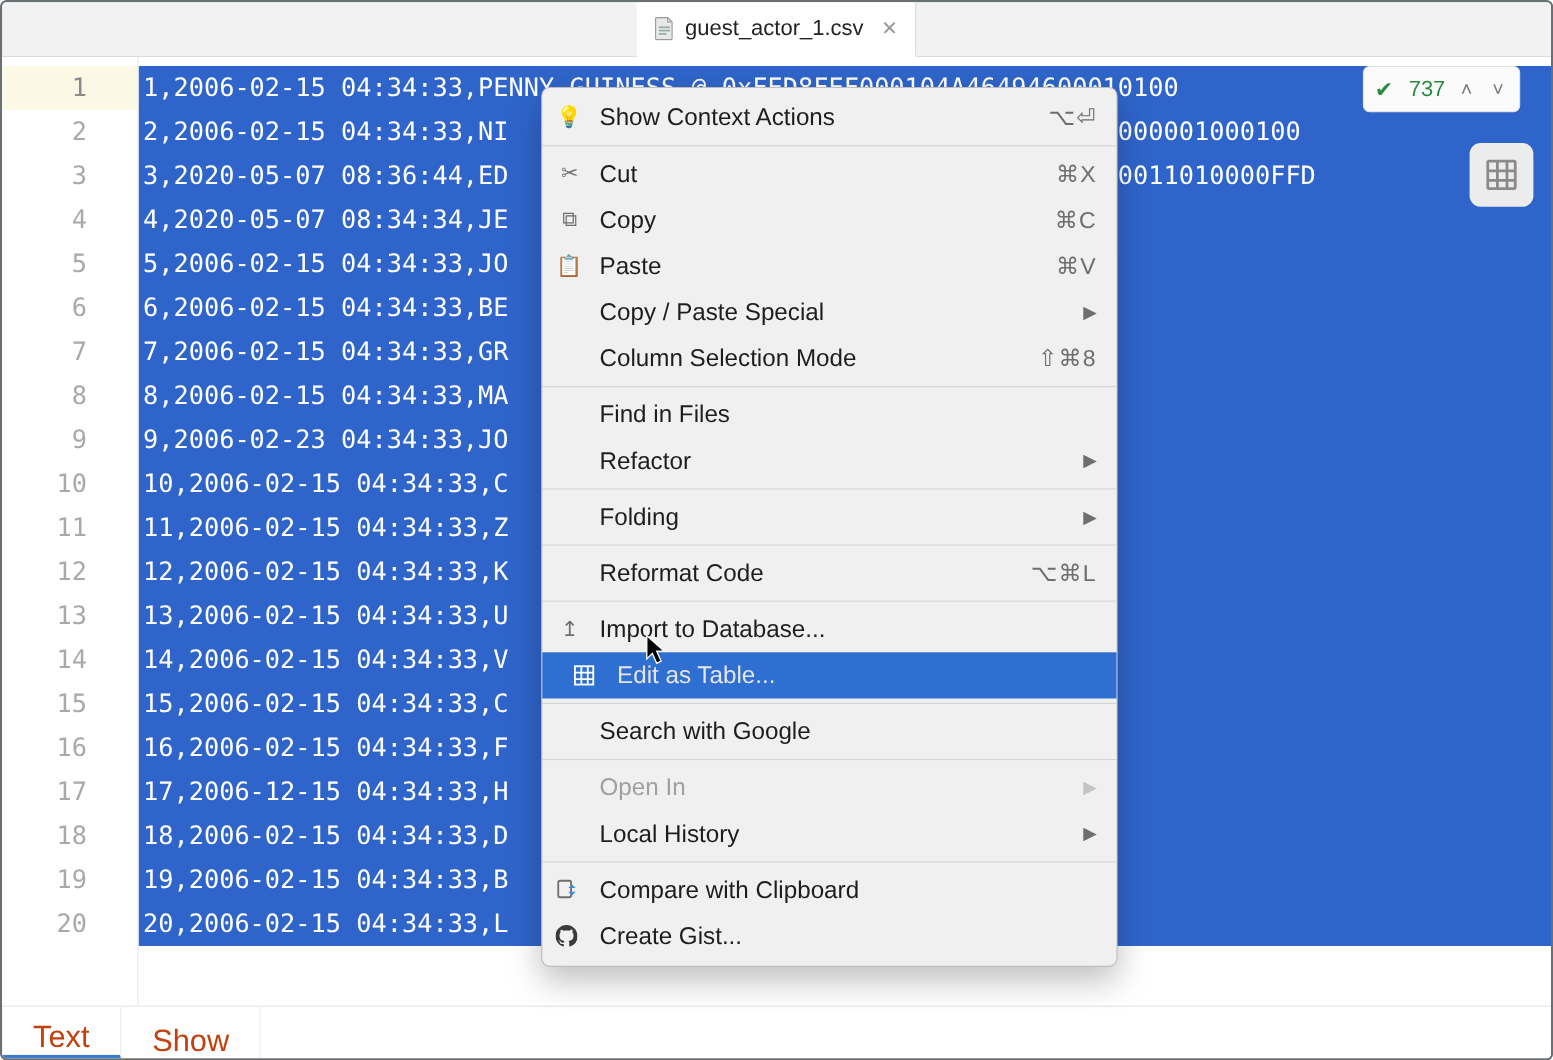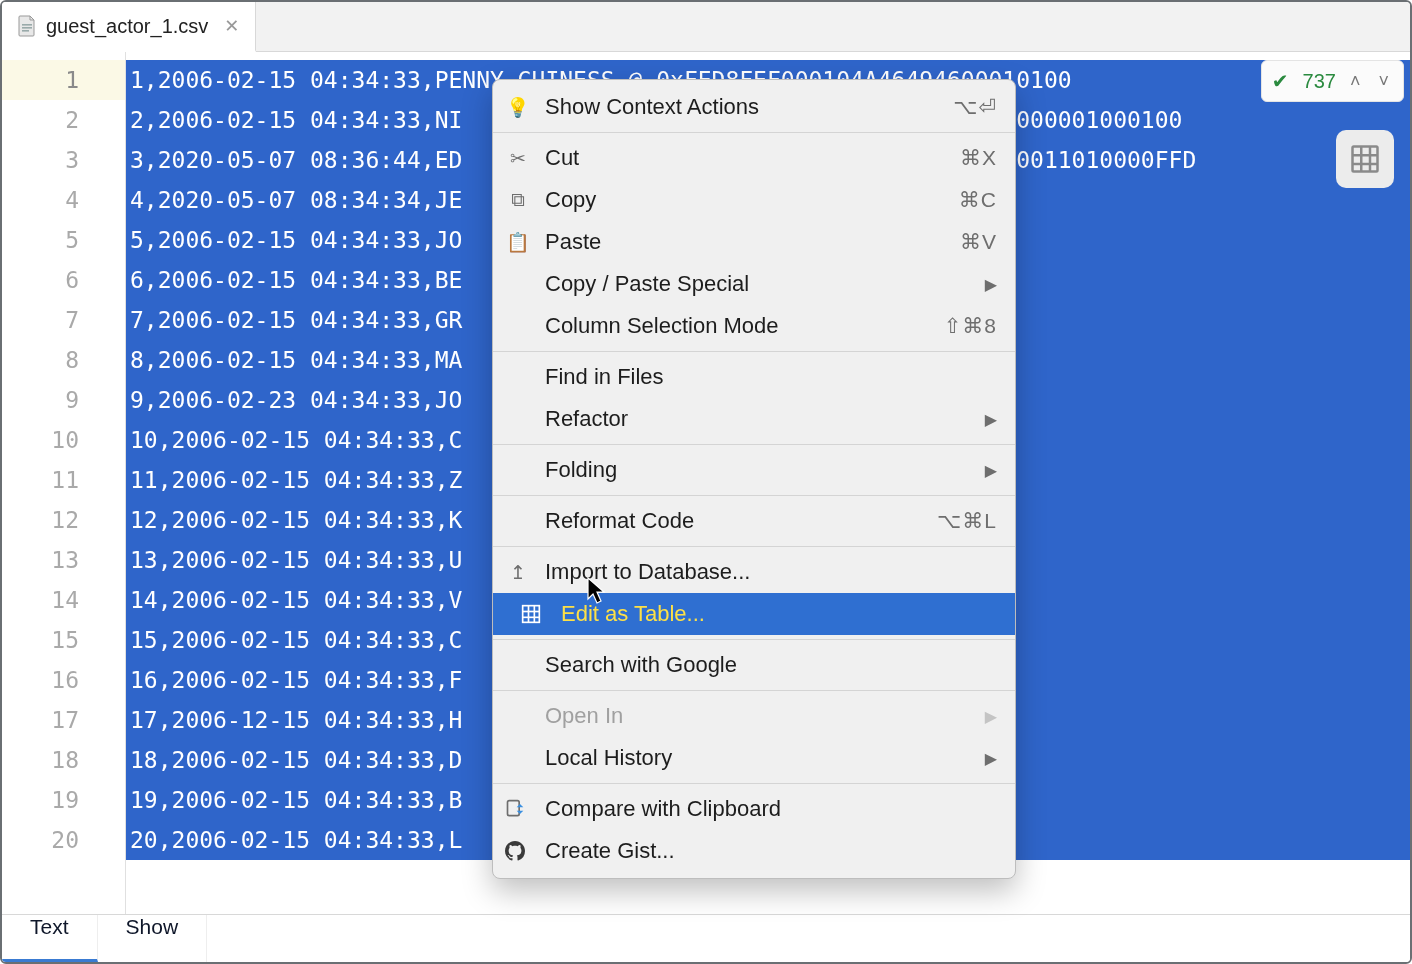--- a/index.html
+++ b/index.html
@@ -14,20 +14,21 @@
     border-radius: 6px;
   }
 
   
   .tabs-bar {
     height: 50px;
     background: #f2f2f2;
     border-bottom: 1px solid #d8d8d8;
     display: flex;
     align-items: stretch;
+    justify-content: center;
   }
   .tab {
     display: flex;
     align-items: center;
     background: #fff;
     border-right: 1px solid #d8d8d8;
     padding: 0 16px;
     gap: 10px;
     font-size: 20px;
     color: #222;
@@ -86,21 +87,21 @@
     white-space: pre;
     color: #fff;
     background: #2f65ca;
     padding-left: 4px;
   }
 
   
   .inspect {
     position: absolute;
     top: 58px;
-    right: 6px;
+    right: 28px;
     height: 42px;
     padding: 0 10px;
     display: flex;
     align-items: center;
     gap: 10px;
     background: #fbfbfb;
     border: 1px solid #e4e4e4;
     border-radius: 6px;
     font-size: 20px;
     color: #2a8a3f;
@@ -126,23 +127,23 @@
   .bottom-tabs {
     height: 48px;
     border-top: 1px solid #d8d8d8;
     display: flex;
     align-items: stretch;
     background: #fff;
   }
   .btab {
     padding: 0 28px;
     display: flex;
-    align-items: flex-start;
-    font-size: 21px;
-    color: #0f172a;
+    align-items: flex-end;
+    font-size: 28px;
+    color: #c2410c;
     border-right: 1px solid #eee;
   }
   .btab.active {
     border-bottom: 3px solid #3a7bd2;
   }
 
   
   .ctx {
     position: absolute;
     top: 77px;
@@ -175,21 +176,21 @@
   .ctx .row .sub { color: #6e6e6e; font-size: 16px;}
   .ctx .sep {
     height: 1px;
     background: #d4d4d4;
     margin: 4px 0;
   }
   .ctx .row.disabled { color: #a0a0a0; }
   .ctx .row.disabled .sub { color: #c4c4c4; }
   .ctx .row.hover {
     background: #2f6fd1;
-    color: #fde047;
+    color: #e5e5e5;
     padding-left: 28px;
   }
   .ctx .row.hover .ico { color: #fff; }
 
   .cursor-img {
     position: absolute;
     top: 575px;
     left: 584px;
     z-index: 200;
     font-size: 26px;

